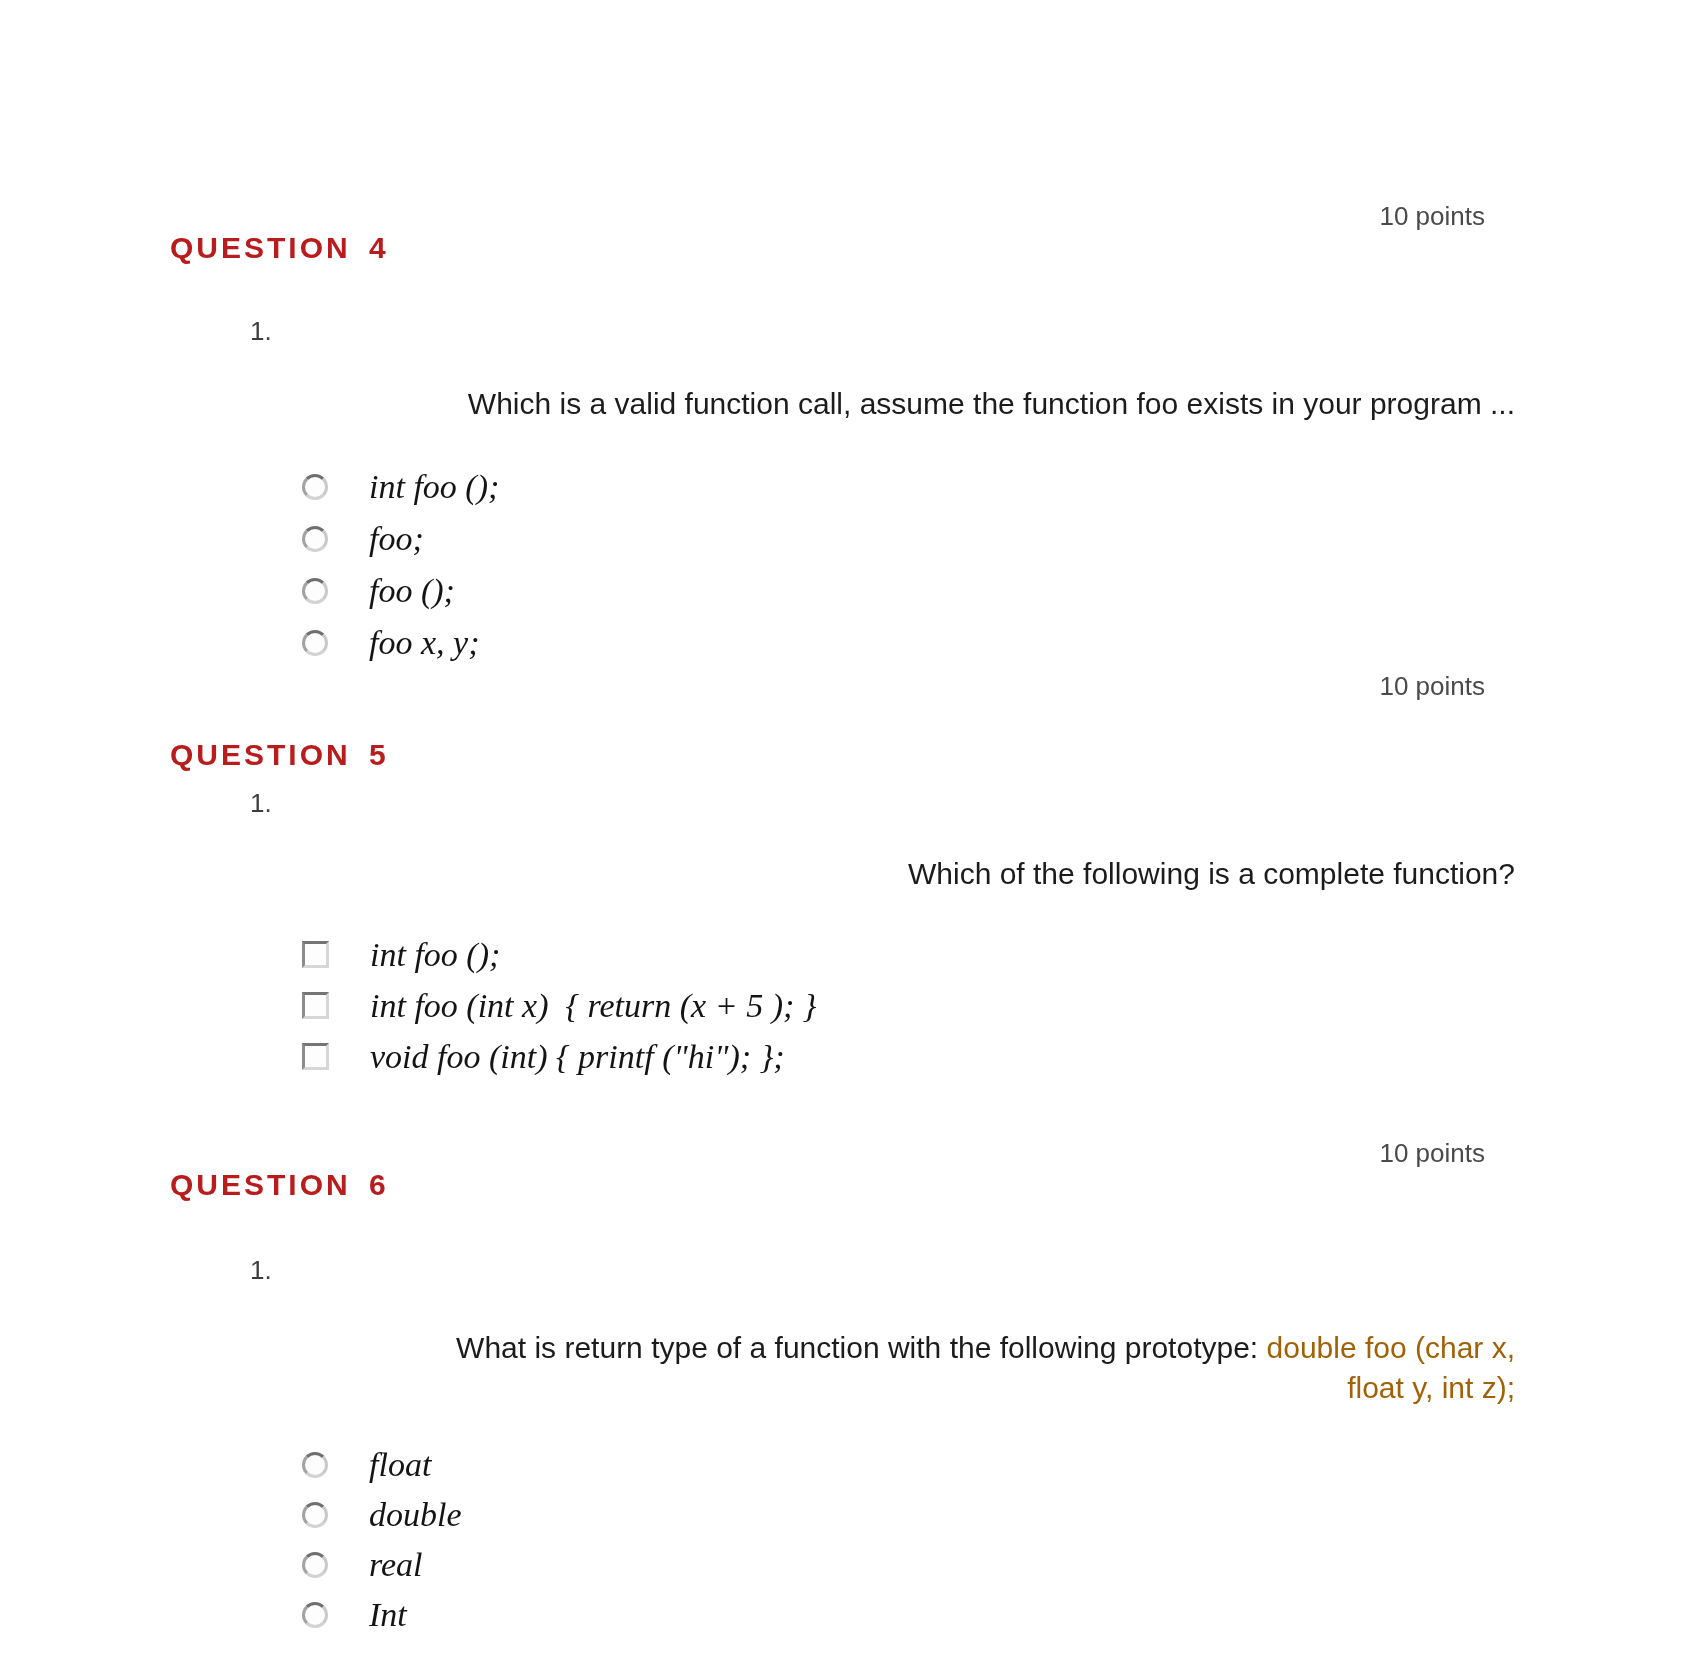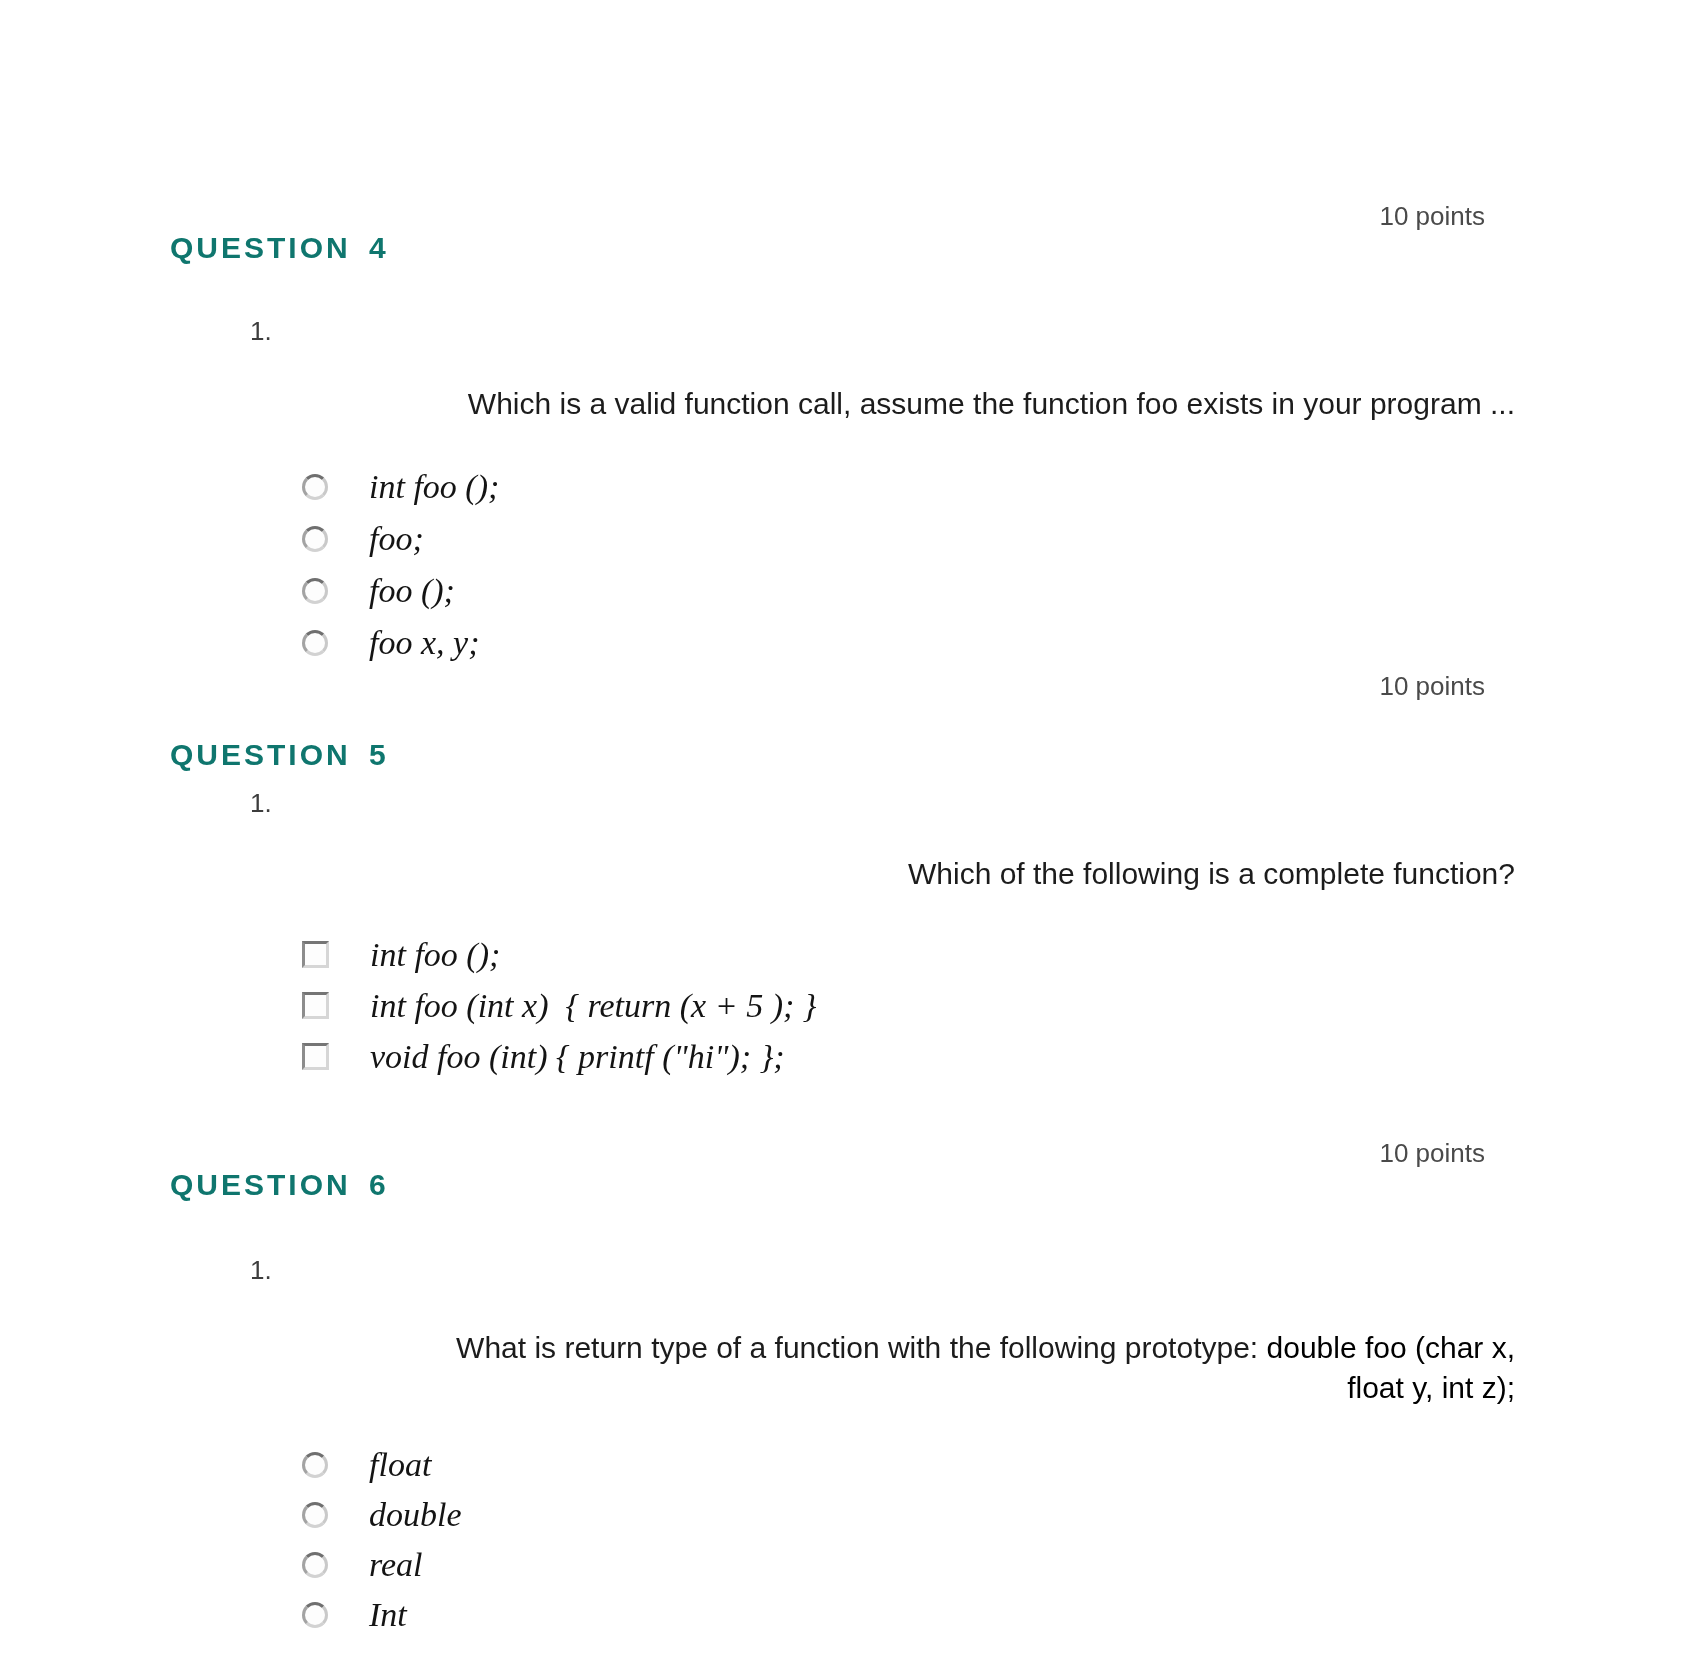--- a/index.html
+++ b/index.html
@@ -11,31 +11,31 @@
     overflow:hidden;
   }
   .points{
     position:absolute;right:215px;
     font-size:26px;line-height:30px;color:#4a4a4a;
     text-align:right;
   }
   .qheading{
     position:absolute;left:170px;
     font-size:30px;line-height:34px;font-weight:bold;
-    letter-spacing:3px;word-spacing:7px;color:#0f766e;
+    letter-spacing:3px;word-spacing:7px;color:#b91c1c;
   }
   .qnum{
     position:absolute;left:250px;
     font-size:26px;line-height:30px;color:#3d3d3d;
   }
   .qtext{
     position:absolute;left:300px;width:1215px;
     font-size:30px;line-height:40px;color:#1c1c1c;text-align:right;
   }
-  .code-blue{color:#000000;}
+  .code-blue{color:#a16207;}
   .opts{position:absolute;left:302px;font-style:italic;}
   .opt-row{display:flex;align-items:center;}
   .opt-label{
     margin-left:41px;
     font-family:"Liberation Serif","DejaVu Serif",serif;
     font-size:34px;color:#141414;
     white-space:pre;
   }
   .radio{
     width:26px;height:26px;flex:0 0 26px;

